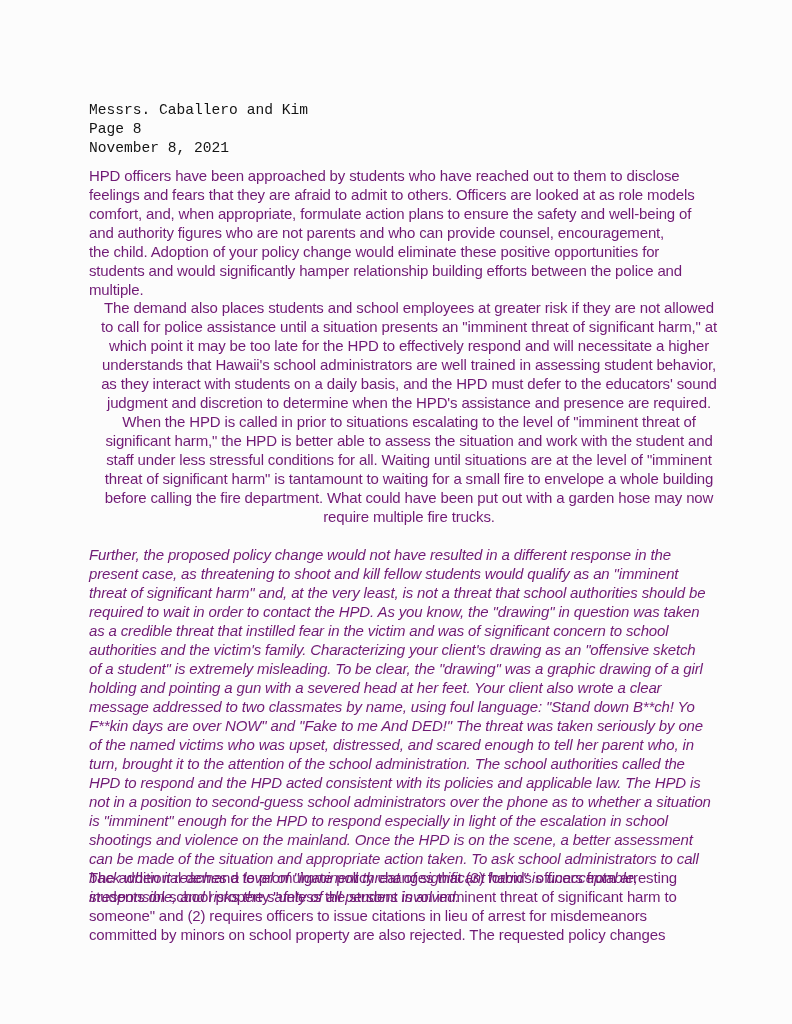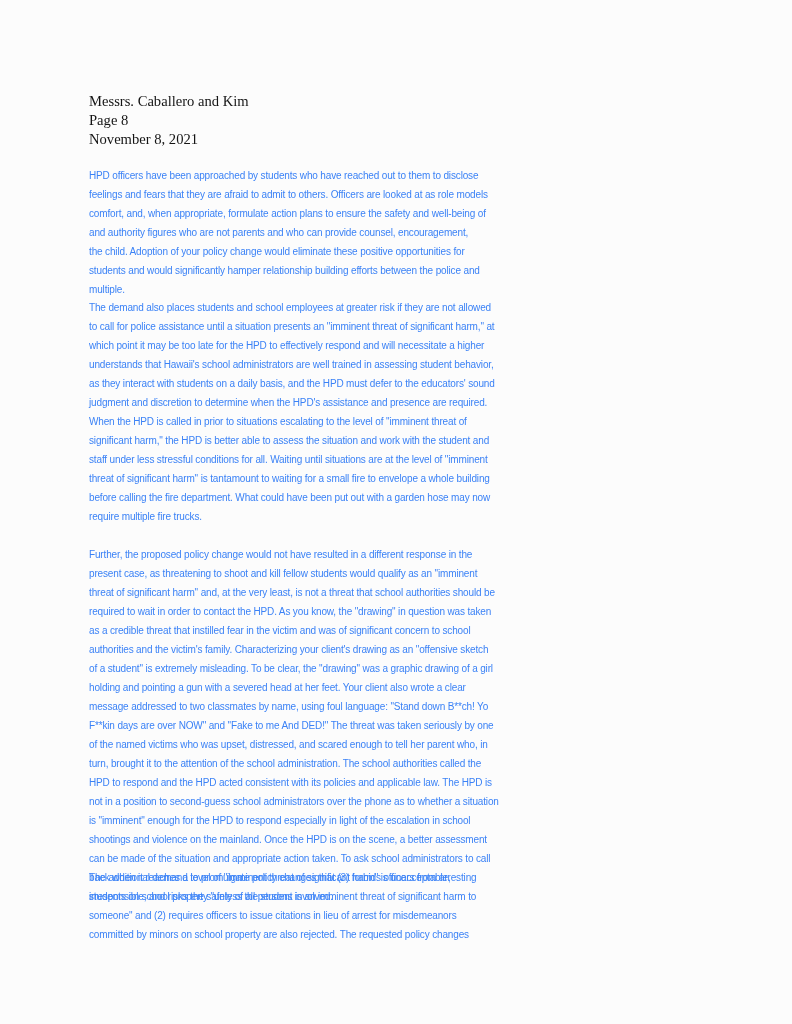--- a/index.html
+++ b/index.html
@@ -16,44 +16,44 @@
   .page {
     position: absolute;
     left: 0; top: 0;
     width: 792px;
     height: 1024px;
     background: #fcfcfc;
   }
   .header {
     position: absolute;
     left: 89px;
-    top: 92px;
-    font-family: Liberation Serif, serif;
+    top: 101px;
+    font-family: Liberation Mono, monospace;
     font-size: 14.6px;
     line-height: 19px;
     color: #141414;
   }
   .header div { white-space: nowrap; }
   .para {
     position: absolute;
     left: 89px;
     width: 640px;
     font-family: "Liberation Sans", sans-serif;
-    font-size: 10px;
+    font-size: 15px;
     line-height: 19px;
-    color: #3b82f6;
+    color: #701a75;
     letter-spacing: -0.15px;
   }
   .para .line {
     display: block;
     white-space: nowrap;
   }
   #p1 { top: 166px; }
-  #p2 { top: 298px; }
-  #p3 { top: 545px; }
+  #p2 { top: 298px; text-align: center; }
+  #p3 { top: 545px; font-style: italic; }
   #p4 { top: 868px; }
 </style>
 </head>
 <body>
 
 <div class="page">
 
   <div class="header">
     <div>Messrs. Caballero and Kim</div>
     <div>Page 8</div>

